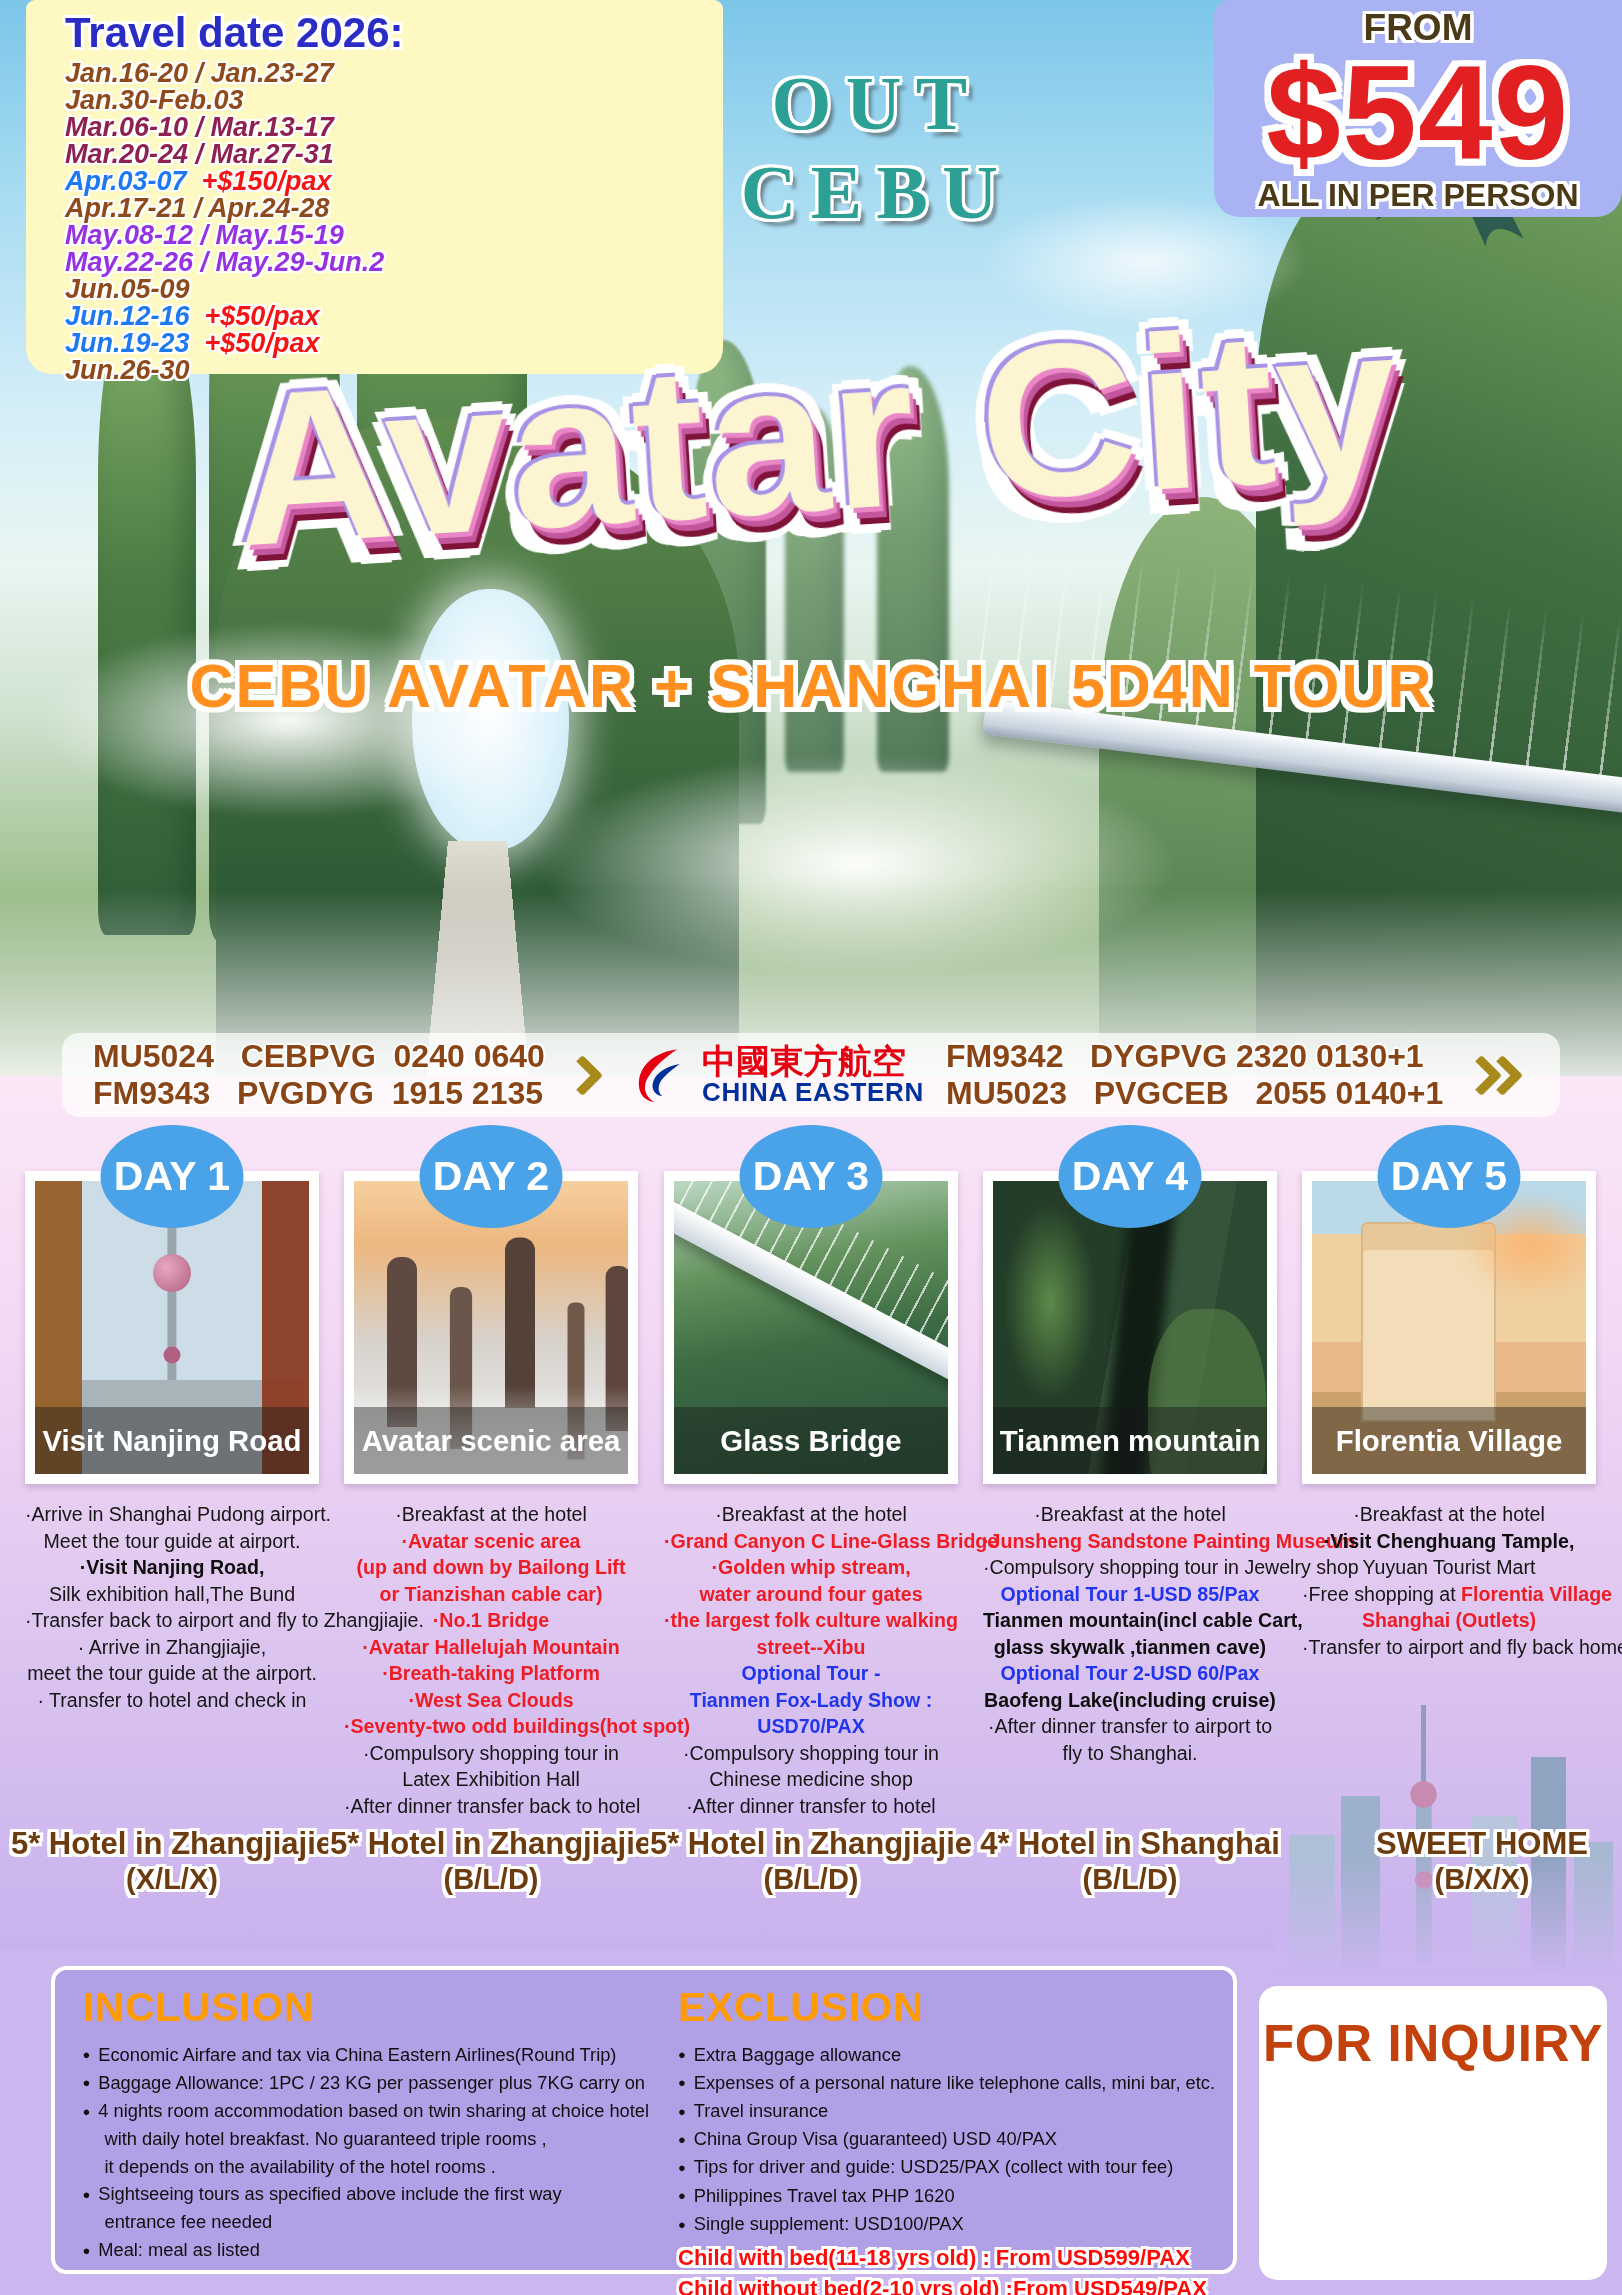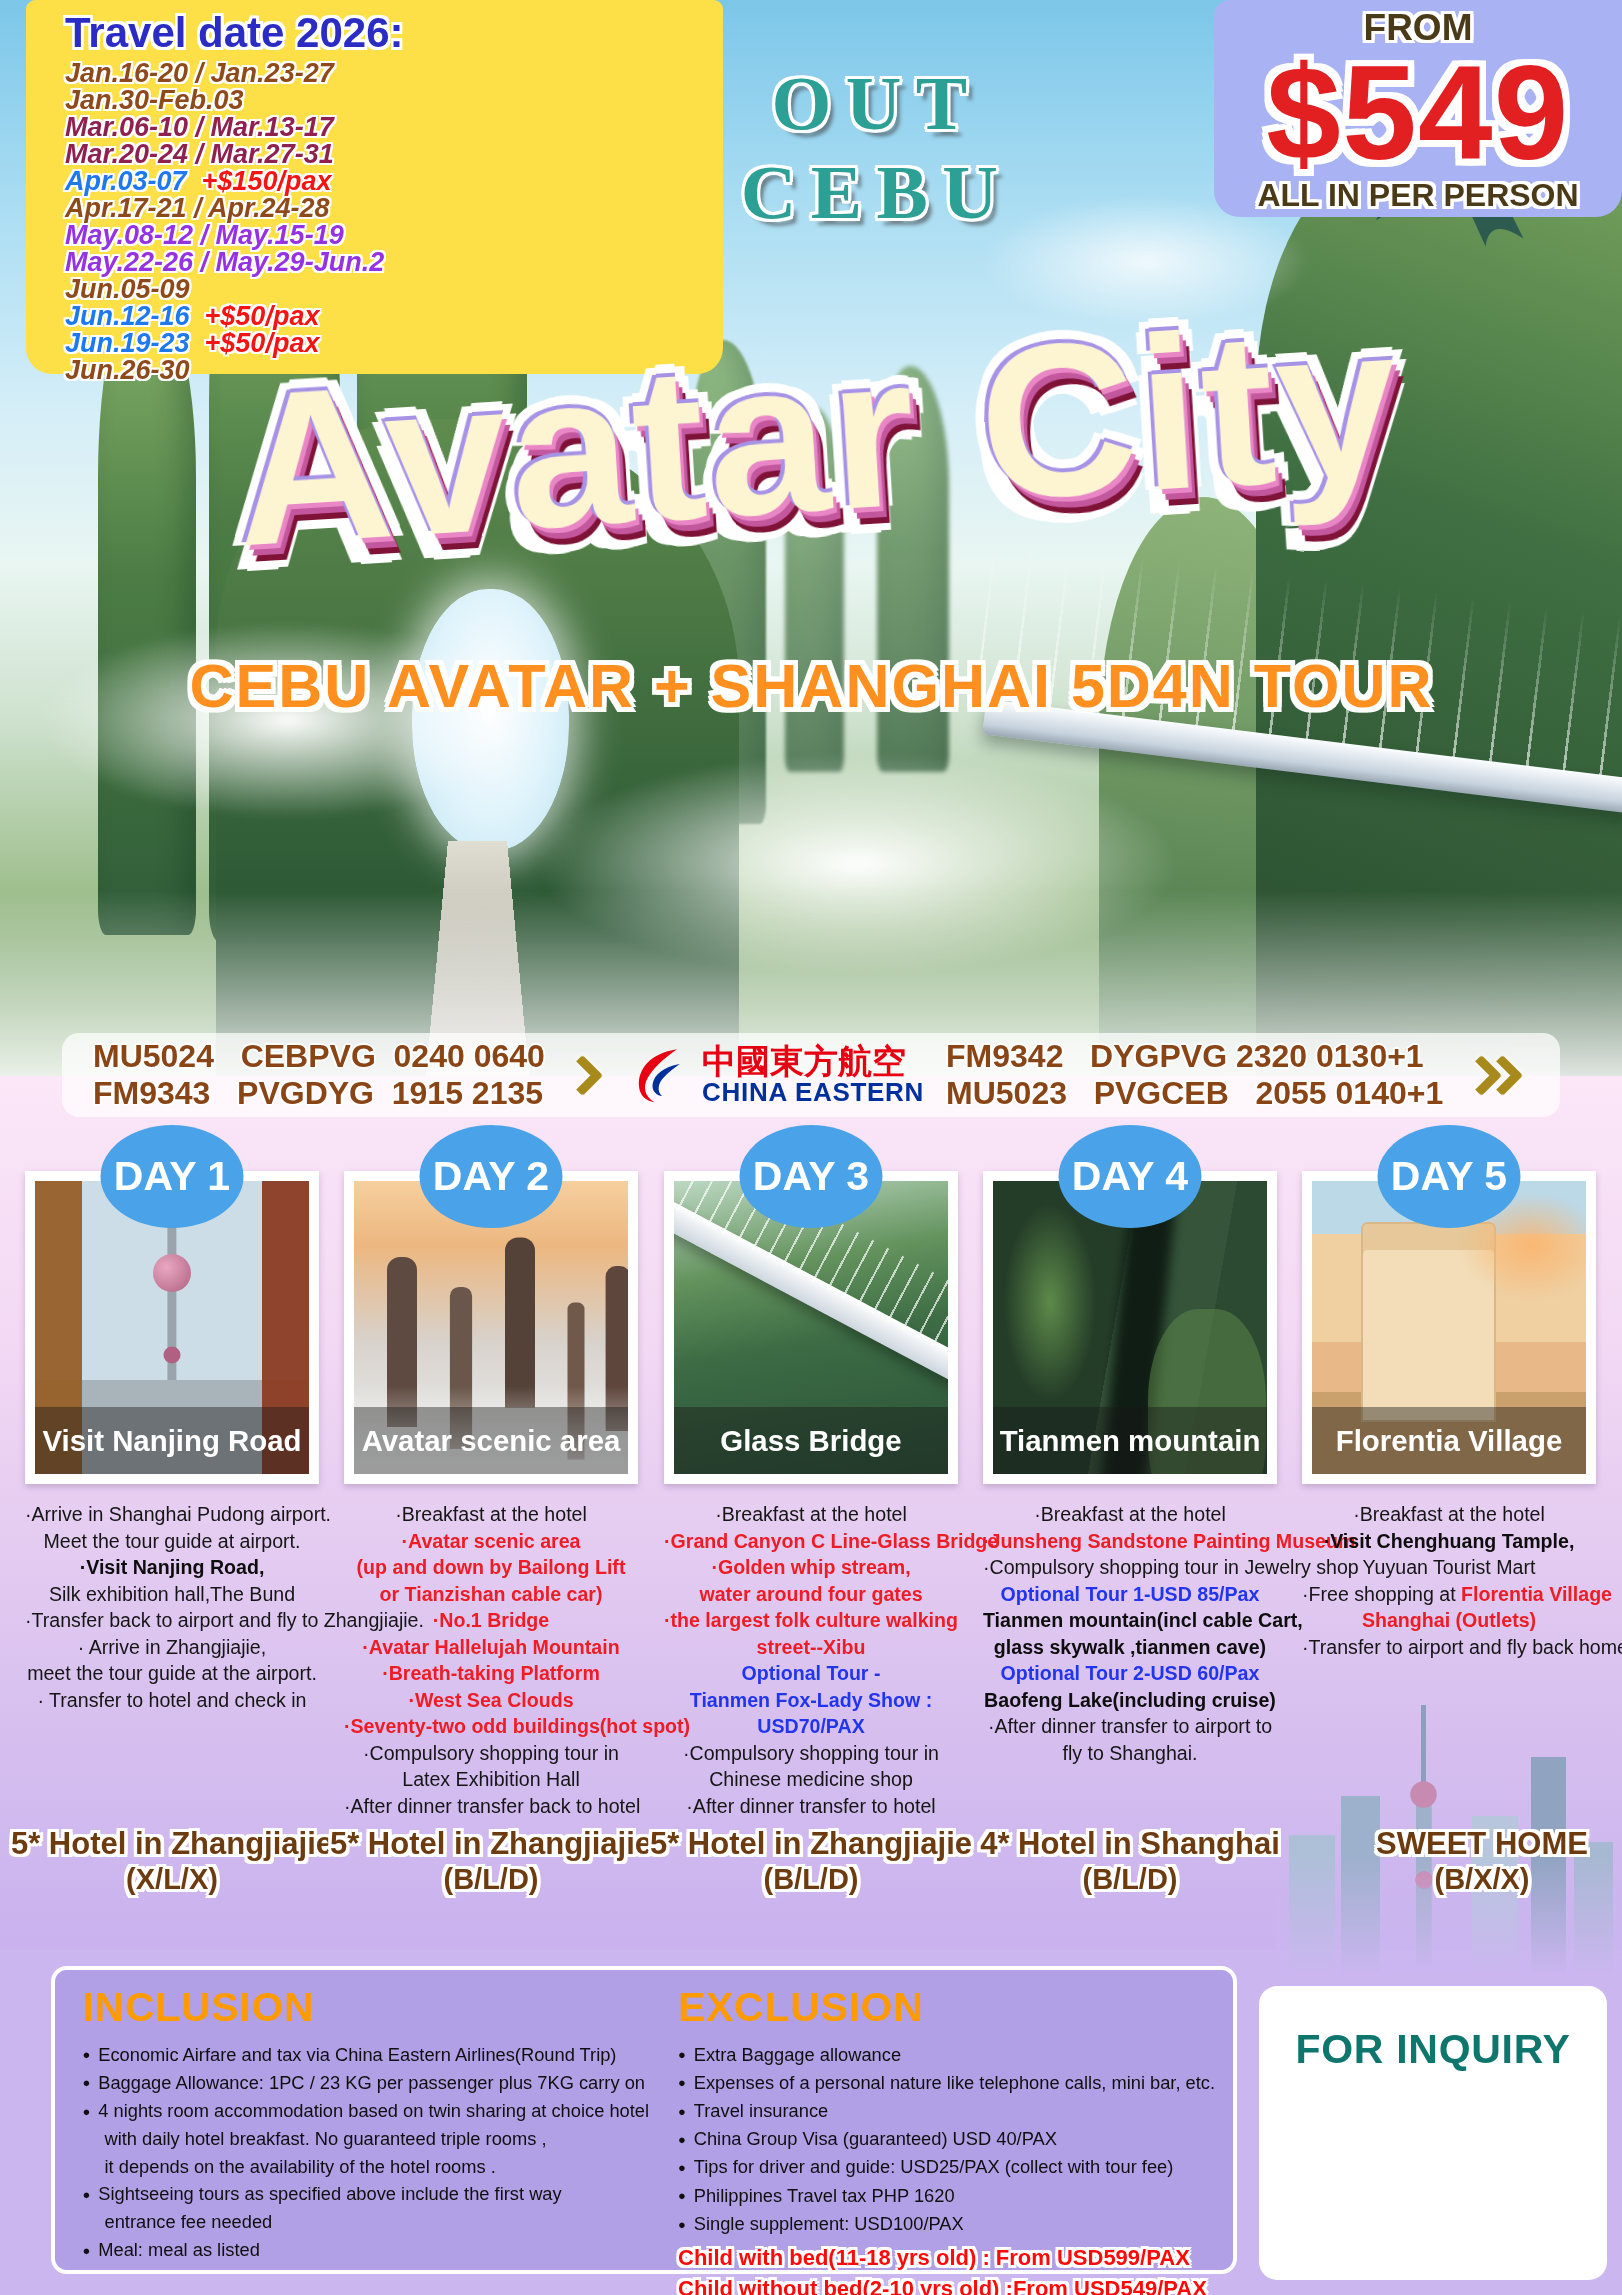--- a/index.html
+++ b/index.html
@@ -47,21 +47,21 @@
   .cloud{position:absolute;border-radius:50%;filter:blur(3.9px);
     background:radial-gradient(closest-side,rgba(255,255,255,.98),rgba(255,255,255,0));}
   .cl1{left:39px;top:622px;width:497px;height:196px;}
   .cl2{left:537px;top:753px;width:641px;height:222px;}
   .cl3{left:982px;top:196px;width:327px;height:131px;opacity:.8;}
   .fog{position:absolute;left:0;top:890px;width:1623px;height:196px;
     background:linear-gradient(180deg,rgba(255,255,255,0),rgba(255,255,255,.9));}
   .banshee{position:absolute;left:1361px;top:98px;width:242px;height:170px;}
 
   
-  .travel-box{position:absolute;left:26px;top:0;width:697px;height:374px;background:#fde047;
+  .travel-box{position:absolute;left:26px;top:0;width:697px;height:374px;background:#fef9c3;
     border-radius:9.2px 9.2px 26px 26px;padding:9.2px 19.6px 0 39px;}
   .td-title{font-size:42px;font-weight:bold;color:#2a2cc4;--ow:2.6px;margin-bottom:2.6px;}
   .date-line{font-size:27px;line-height:27px;font-weight:bold;font-style:italic;white-space:pre;}
   .c-brown{color:#8f4a1c;}.c-maroon{color:#8e2150;}.c-blue{color:#1e78f0;}
   .c-purple{color:#9532e2;}.c-red{color:#f51414;}
   .date-line span{--ow:2px;text-shadow:
     calc(-1*var(--ow)) 0 0 #fff, var(--ow) 0 0 #fff, 0 calc(-1*var(--ow)) 0 #fff, 0 var(--ow) 0 #fff,
     calc(-1*var(--ow)) calc(-1*var(--ow)) 0 #fff, var(--ow) calc(-1*var(--ow)) 0 #fff,
     calc(-1*var(--ow)) var(--ow) 0 #fff, var(--ow) var(--ow) 0 #fff;}
 
@@ -186,21 +186,21 @@
   .h-orange{font-size:41px;font-weight:bold;letter-spacing:0.7px;color:#ff9a00;--ow:5.2px;margin-bottom:9.2px;}
   .b-item,.b-cont{font-size:18.3px;line-height:27.5px;color:#0f0f0f;white-space:nowrap;}
   .b-item .marker{font-size:13px;margin-right:7.9px;vertical-align:1.3px;}
   .b-cont{padding-left:22px;}
   .notes{margin-top:3.9px;}
   .note-line{font-size:22px;line-height:31px;font-weight:bold;color:#ff0909;white-space:nowrap;--ow:2.6px;}
 
   
   .inquiry{position:absolute;left:1259px;top:1986px;width:348px;height:294px;background:#fff;
     border-radius:18.3px;text-align:center;}
-  .inq-h{margin-top:40px;font-size:41px;font-weight:bold;color:#0f766e;letter-spacing:0.7px;}
+  .inq-h{margin-top:28px;font-size:51px;font-weight:bold;color:#c2410c;letter-spacing:0.7px;}
 </style>
 </head>
 <body>
 
 <div class="page">
 
   <div class="hero">
     <div class="pl pl1"></div>
     <div class="pl pl2"></div>
     <div class="pl pl3"></div>

